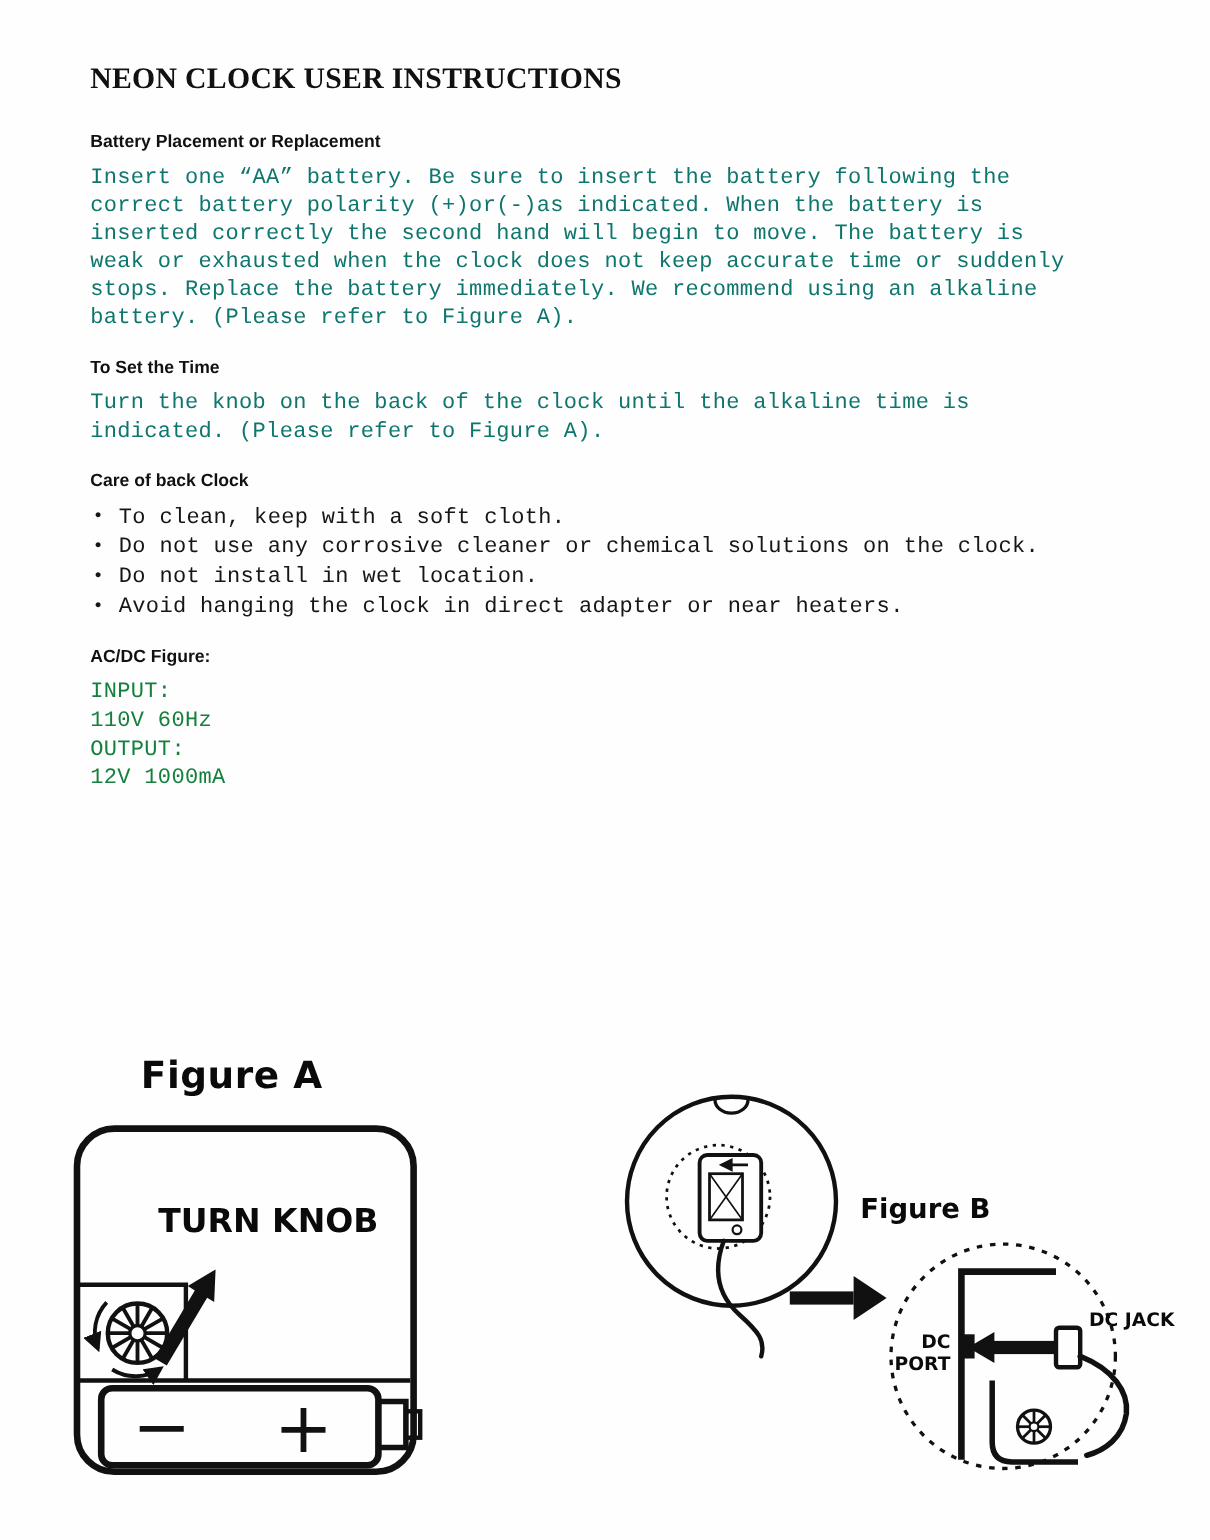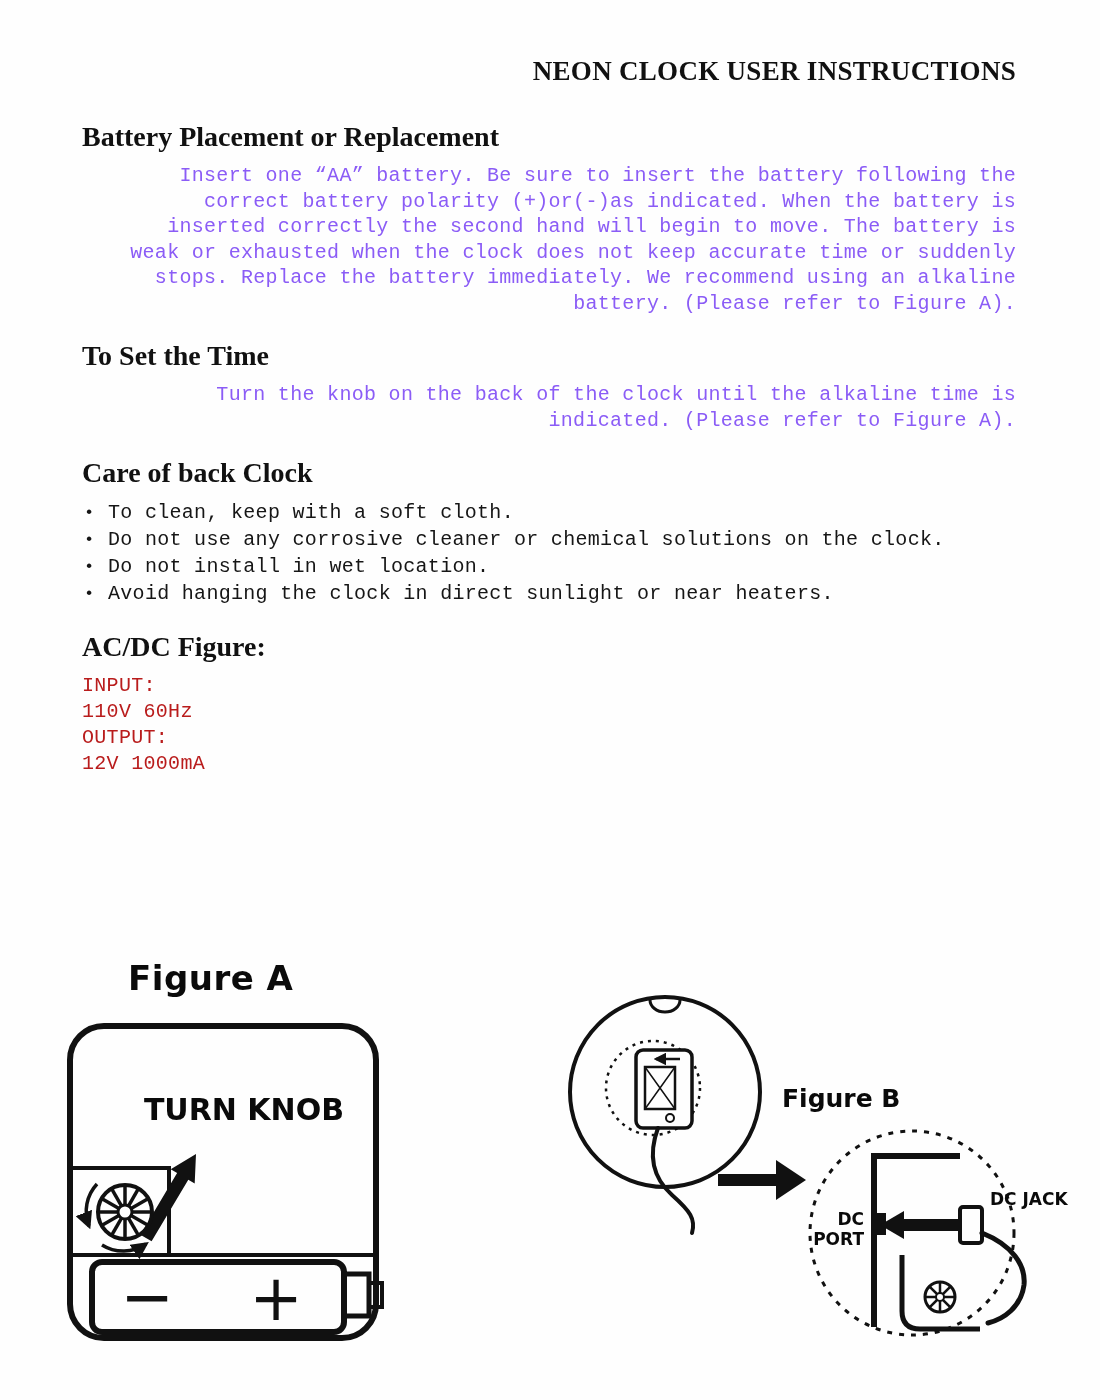--- a/index.html
+++ b/index.html
@@ -5,45 +5,45 @@
 <style>
   html,body { margin:0; padding:0; }
   body {
     width:1100px; height:1400px;
     background:#fefefe; color:#111;
     font-family:"Liberation Serif", serif;
     position:relative; overflow:hidden;
   }
   .doc { padding:56px 84px 0 82px; }
   h1.title {
-    margin:0 0 34px 0; text-align:right;
+    margin:0 0 34px 0; text-align:left;
     font-family:"Liberation Serif", serif;
     font-size:27px; font-weight:700; letter-spacing:.3px;
   }
   h2.sec {
     margin:24px 0 10px 0;
-    font-family:Liberation Serif, serif;
-    font-size:28px; font-weight:700;
+    font-family:Liberation Sans, sans-serif;
+    font-size:16px; font-weight:700;
   }
   .mono {
     margin:0;
     font-family:"Liberation Mono", monospace;
     font-size:20px; line-height:25.5px; letter-spacing:.3px;
-    white-space:pre-line; color:#8b5cf6;text-align:right;
+    white-space:pre-line; color:#0f766e;
   }
   ul.care { list-style:none; margin:2px 0 0 0; padding:0; }
   ul.care li {
     font-family:"Liberation Mono", monospace;
     font-size:20px; line-height:27px; letter-spacing:.3px;
     position:relative; padding-left:26px; color:#161616;
   }
   ul.care li::before { content:"•"; position:absolute; left:2px; top:0; font-size:17px; }
   .adapter-line {
     font-family:"Liberation Mono", monospace;
-    font-size:20px; line-height:26px; letter-spacing:.3px; color:#b91c1c;
+    font-size:20px; line-height:26px; letter-spacing:.3px; color:#15803d;
   }
   .figures { position:absolute; left:0; top:0; width:1100px; height:1332px; }
   .figures > * { position:absolute; }
   .figA-title {
     left:128px; top:958px;
     font-family:"DejaVu Sans", sans-serif;
     font-size:34px; font-weight:800; letter-spacing:.5px; color:#0a0a0a;
   }
   .figA-svg { left:62px; top:1020px; }
   .figB-svg { left:540px; top:955px; }
@@ -72,21 +72,21 @@
 indicated. (Please refer to Figure A).</p>
   </section>
 
 
   <section>
     <h2 class="sec">Care of back Clock</h2>
     <ul class="care">
       <li>To clean, keep with a soft cloth.</li>
       <li>Do not use any corrosive cleaner or chemical solutions on the clock.</li>
       <li>Do not install in wet location.</li>
-      <li>Avoid hanging the clock in direct sunlight or near heaters.</li>
+      <li>Avoid hanging the clock in direct adapter or near heaters.</li>
     </ul>
   </section>
 
   <section>
     <h2 class="sec">AC/DC Figure:</h2>
     <div class="adapter-line">INPUT:</div>
     <div class="adapter-line">110V 60Hz</div>
     <div class="adapter-line">OUTPUT:</div>
     <div class="adapter-line">12V 1000mA</div>
   </section>

